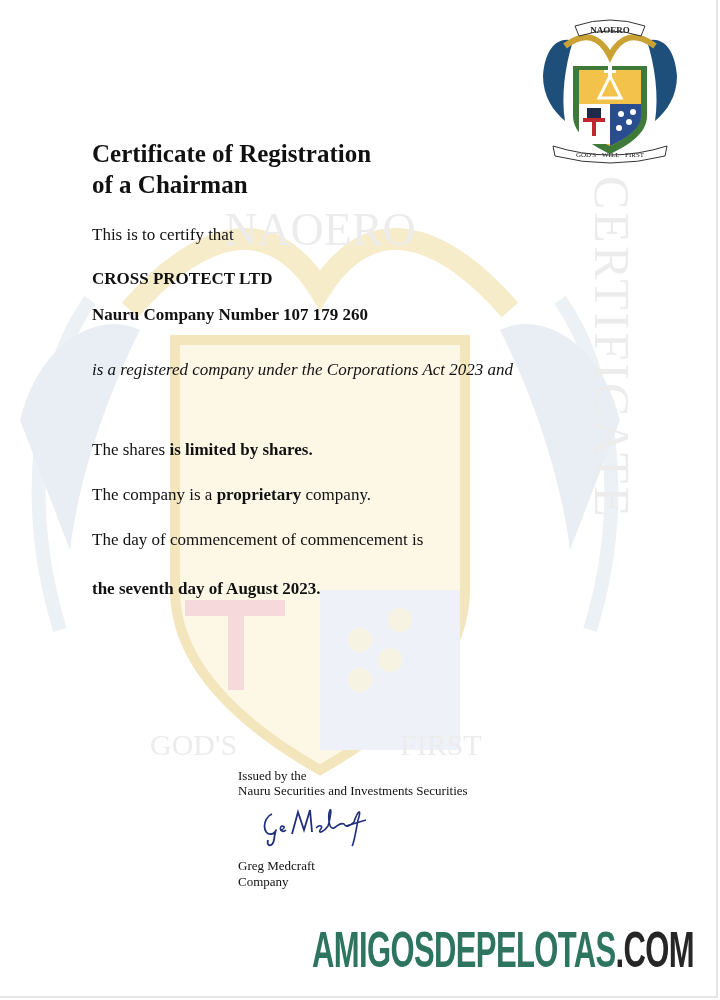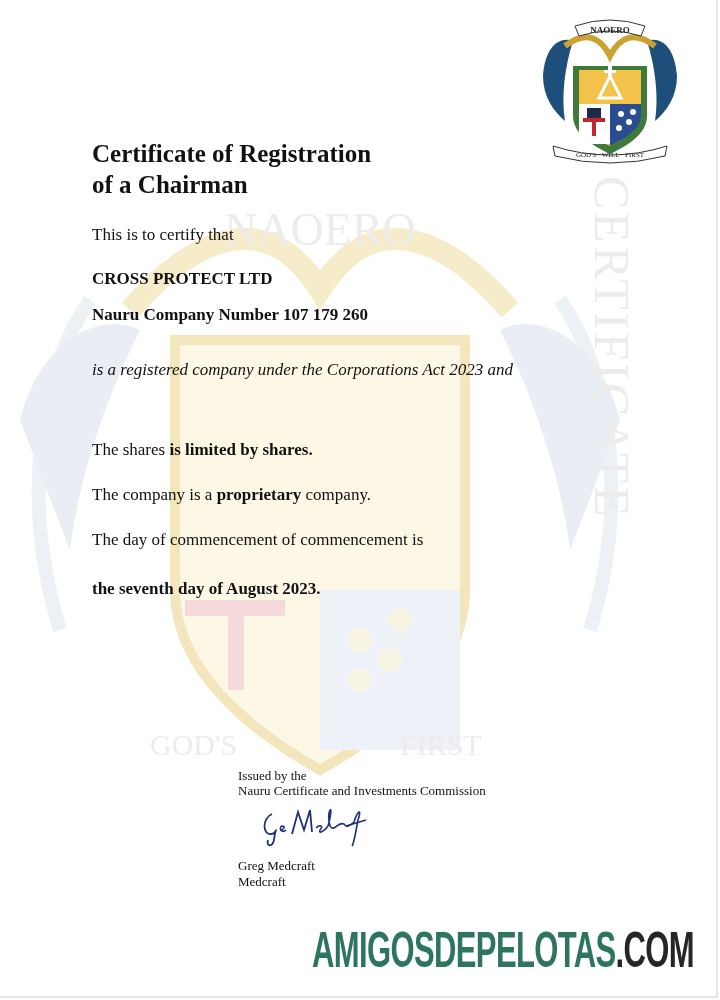--- a/index.html
+++ b/index.html
@@ -116,32 +116,32 @@
 
   <div class="p" style="top:484px;">
     <span>The company is a </span><span class="b">proprietary</span><span> company.</span>
   </div>
 
   <div class="p" style="top:529px;">The day of commencement of commencement is</div>
   <div class="p b" style="top:578px;">the seventh day of August 2023.</div>
 
   <div class="issued">
     <div>Issued by the</div>
-    <div>Nauru Certificate and Investments Commission</div>
+    <div>Nauru Securities and Investments Securities</div>
   </div>
 
   <svg class="sig" viewBox="0 0 120 50">
     <path d="M14 14 C 4 18, 4 36, 14 34 C 20 32, 18 24, 16 40 C 14 48, 8 46, 10 40" fill="none" stroke="#1f2f7a" stroke-width="1.8"></path>
     <path d="M22 30 C 26 30, 28 26, 24 26 C 20 28, 24 34, 28 30" fill="none" stroke="#1f2f7a" stroke-width="1.6"></path>
     <path d="M34 34 L 40 12 L 46 30 L 52 10 L 54 32" fill="none" stroke="#1f2f7a" stroke-width="1.8"></path>
     <path d="M58 28 C 62 24, 66 26, 62 30 C 60 34, 66 32, 70 26 C 72 20, 74 8, 72 10 C 70 14, 70 30, 76 28 C 80 26, 82 22, 86 24 C 88 28, 92 26, 96 22 C 100 10, 104 8, 100 20 C 98 30, 96 44, 94 46" fill="none" stroke="#1f2f7a" stroke-width="1.6"></path>
     <path d="M88 26 L 108 20" stroke="#1f2f7a" stroke-width="1.4"></path>
   </svg>
 
   <div class="signer">
     <div>Greg Medcraft</div>
-    <div>Medcraft</div>
+    <div>Company</div>
   </div>
 
   <div class="brand">
     <span class="g">AMIGOSDEPELOTAS</span><span class="k">.COM</span>
   </div>
 </div>
 
 </body></html>

